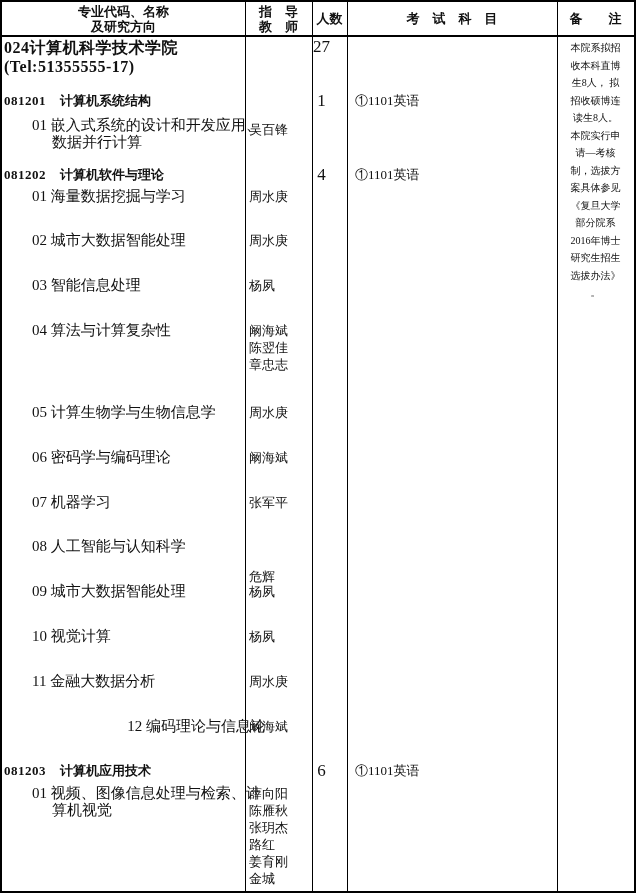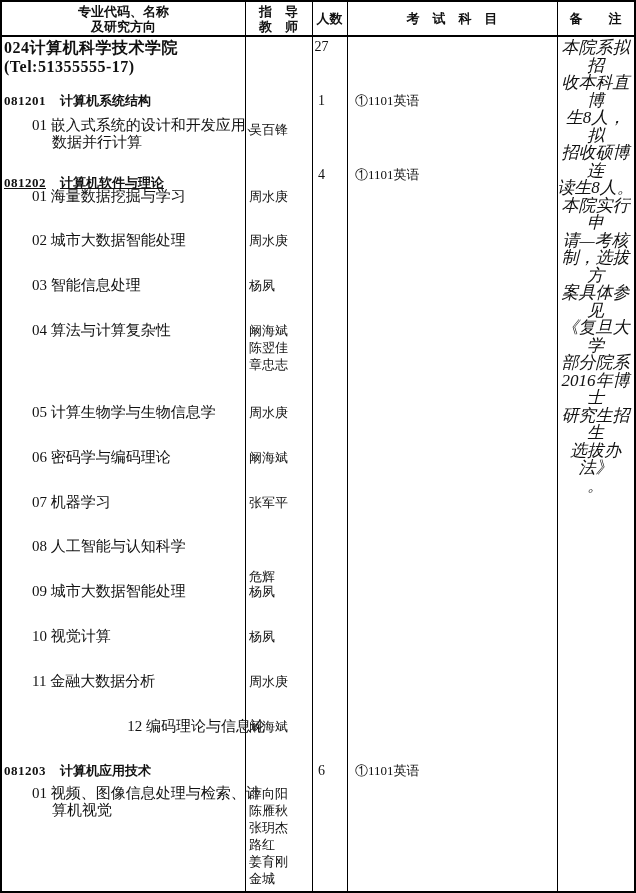--- a/index.html
+++ b/index.html
@@ -30,23 +30,23 @@
   .txt{position:absolute;font-size:13px;line-height:17px;white-space:nowrap;}
   .inst{font-size:16px;line-height:19px;font-weight:bold;letter-spacing:0.5px;}
   .pcode{font-weight:bold;}
   .pcode .code{margin-right:14px;letter-spacing:0.5px;}
   .dir{
     position:absolute;left:30px;width:214px;
     font-size:15px;line-height:17px;
     padding-left:20px;text-indent:-20px;white-space:normal;
   }
   .teach{position:absolute;left:4px;font-size:13px;line-height:17px;}
-  .cnt{position:absolute;left:0;right:16px;text-align:center;font-size:14px;line-height:16px;}
+  .cnt{position:absolute;left:0;right:16px;text-align:center;font-size:17px;line-height:16px;}
   .exam{position:absolute;left:8px;font-size:13px;line-height:16px;white-space:nowrap;}
-  .remarks{position:absolute;left:0;right:0;top:37px;font-size:17px;line-height:17.5px;text-align:center;font-style:italic;}
+  .remarks{position:absolute;left:0;right:0;top:37px;font-size:10px;line-height:17.5px;text-align:center;}
 </style>
 </head>
 <body>
 
 <div id="page">
 
   <div id="col1" class="col col-line">
     <div class="hcell">
       <div>专业代码、名称</div>
       <div>及研究方向</div>
@@ -55,21 +55,21 @@
     <div class="txt inst" style="top:36px;left:2px;">024计算机科学技术学院</div>
     <div class="txt inst" style="top:55px;left:2px;">(Tel:51355555-17)</div>
 
     <div class="txt pcode" style="top:90px;left:2px;">
       <span class="code">081201</span><span>计算机系统结构</span>
     </div>
     <div class="dir" style="top:115px;">
       <span>01</span> <span>嵌入式系统的设计和开发应用、数据并行计算</span>
     </div>
 
-    <div class="txt pcode" style="top:172px;left:2px;text-decoration:underline;">
+    <div class="txt pcode" style="top:164px;left:2px;">
       <span class="code">081202</span><span>计算机软件与理论</span>
     </div>
     <div class="dir" style="top:186px;">
       <span>01</span> <span>海量数据挖掘与学习</span>
     </div>
     <div class="dir" style="top:230px;">
       <span>02</span> <span>城市大数据智能处理</span>
     </div>
     <div class="dir" style="top:275px;">
       <span>03</span> <span>智能信息处理</span>

